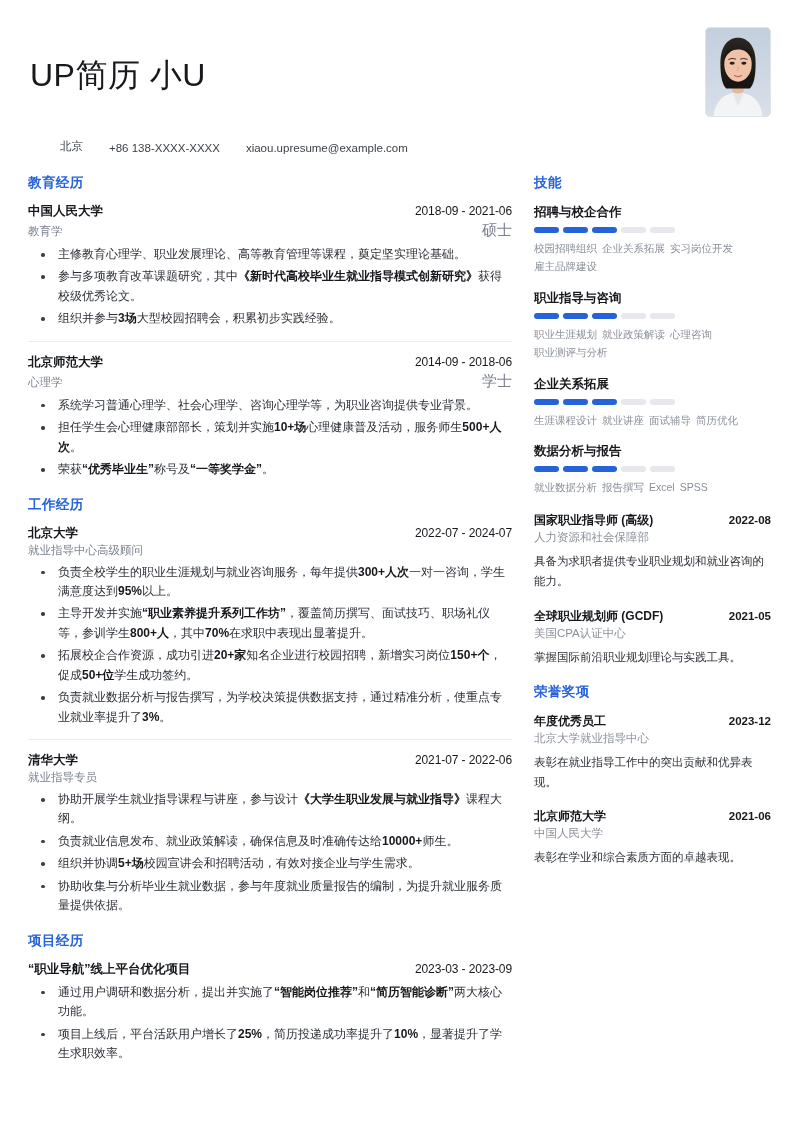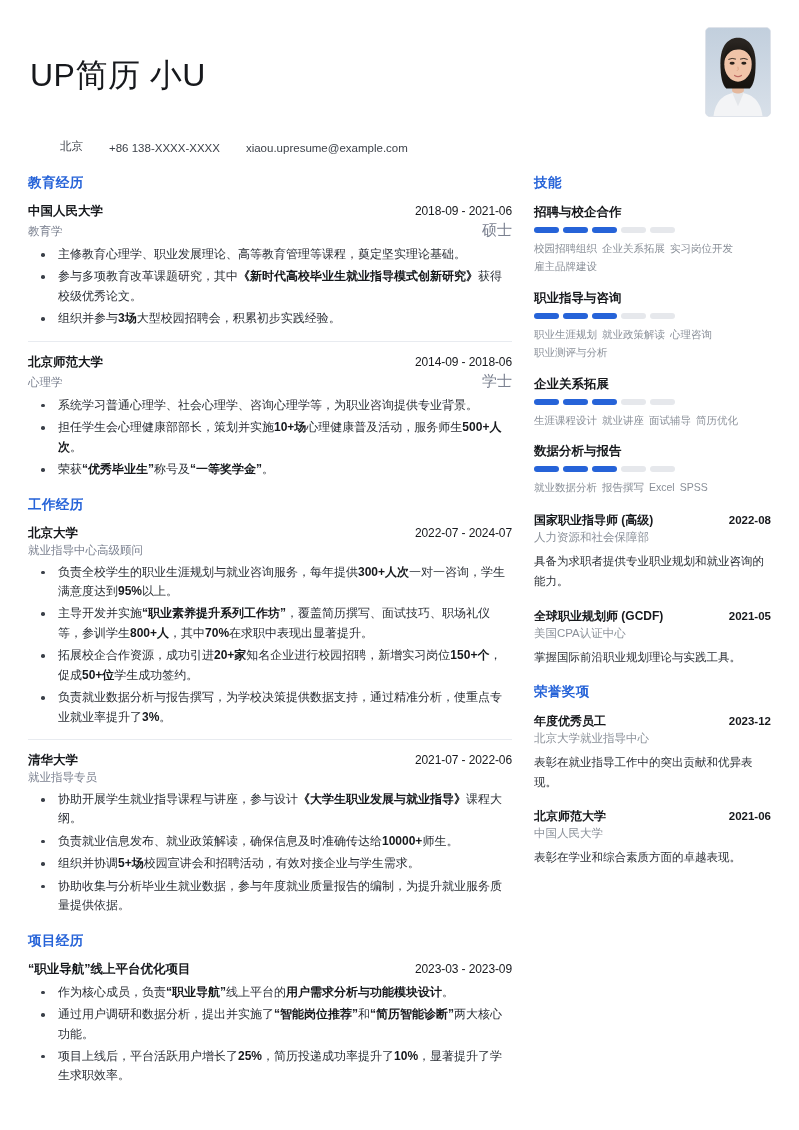--- a/index.html
+++ b/index.html
@@ -341,21 +341,20 @@
 
       <div class="section">
         <div class="section-title">项目经历</div>
         <div>
             <div class="entry">
               <div class="entry-head">
                 <div class="entry-org">“职业导航”线上平台优化项目</div>
                 <div class="entry-date">2023-03 - 2023-09</div>
               </div>
               <ul class="bullets">
-                <li>作为核心成员，负责<b>“职业导航”</b>线上平台的<b>用户需求分析与功能模块设计</b>。</li>
                 <li>通过用户调研和数据分析，提出并实施了<b>“智能岗位推荐”</b>和<b>“简历智能诊断”</b>两大核心功能。</li>
                 <li>项目上线后，平台活跃用户增长了<b>25%</b>，简历投递成功率提升了<b>10%</b>，显著提升了学生求职效率。</li>
               </ul>
             </div>
           </div>
       </div>
 
     </div>
 
     <div class="col-right">

